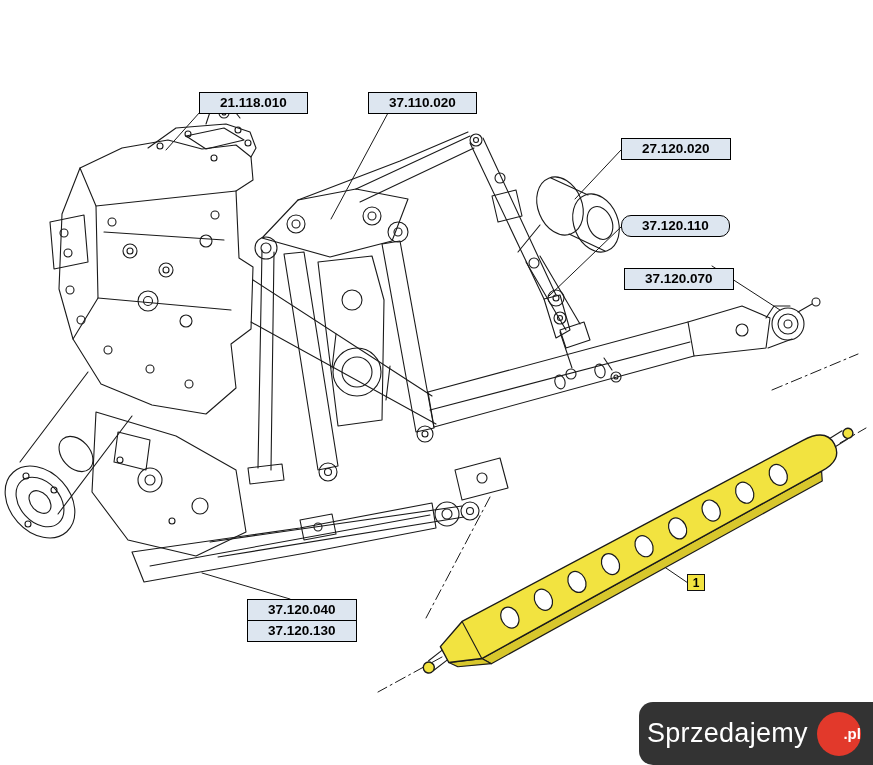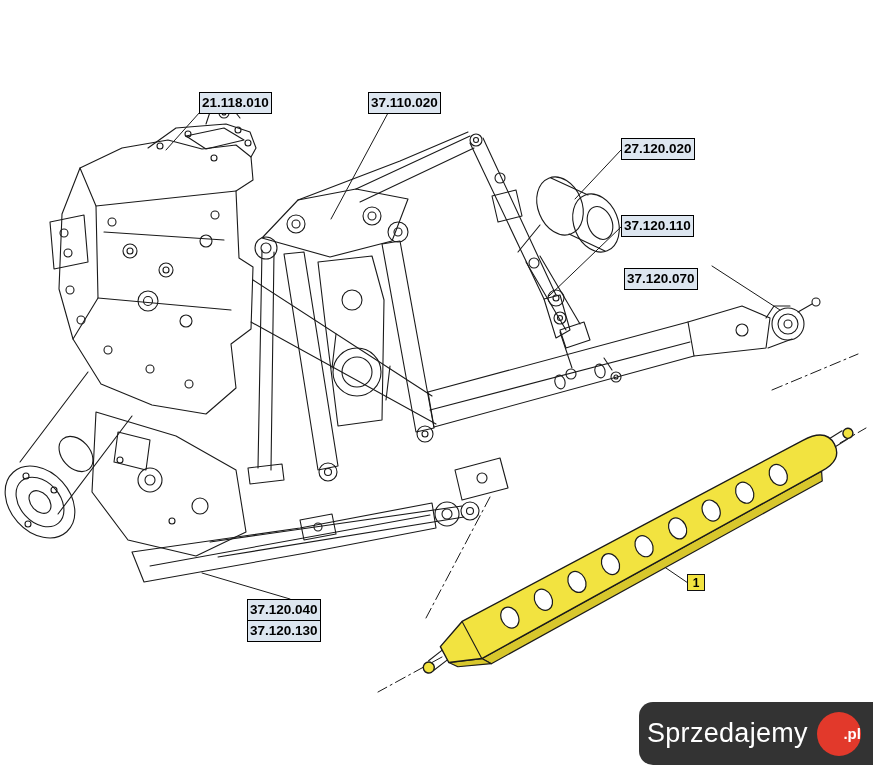--- a/index.html
+++ b/index.html
@@ -13,21 +13,21 @@
   }
   .art .leader{stroke-width:1;}
   .art .dash{stroke-dasharray:11 4 2 4;stroke-width:1;}
   .art .bar-face{fill:var(--highlight-fill,#f2e340);stroke-width:1.4;}
   .art .bar-side{fill:var(--highlight-side,#d8c72c);stroke-width:1.2;}
   .art .bar-hole{fill:#ffffff;stroke-width:1.2;}
 
   .callout{
     background:var(--callout-bg,#dde6f0);
     border:1.4px solid #000;
-    padding:1px 2px;
+    padding:1px 20px;
     font-size:13.5px;font-weight:700;color:#000;line-height:18px;
     white-space:nowrap;display:inline-block;
   }
   .callout.abs{position:absolute;}
   .callout-stack{position:absolute;display:flex;flex-direction:column;align-items:stretch;}
   .callout-stack .callout + .callout{margin-top:-1.4px;}
 
   .highlight-tag{
     position:absolute;left:687px;top:574px;
     background:var(--highlight-fill,#f2e340);
@@ -269,21 +269,21 @@
       <ellipse class="bar-hole" cx="152" cy="-2" rx="8.5" ry="11"></ellipse>
     </g>
   </svg>
 
   <div class="callout abs" style="left:199px;top:92px;">21.118.010</div>
 
   <div class="callout abs" style="left:368px;top:92px;">37.110.020</div>
 
   <div class="callout abs" style="left:621px;top:138px;">27.120.020</div>
 
-  <div class="callout abs" style="left:621px;top:215px;">37.120.110</div>
+  <div class="callout abs" style="left:621px;top:215px;border-radius:10px;">37.120.110</div>
 
   <div class="callout abs" style="left:624px;top:268px;">37.120.070</div>
 
   <div class="callout-stack" style="left:247px;top:599px;">
     <div class="callout">37.120.040</div>
     <div class="callout">37.120.130</div>
   </div>
 
   <div class="highlight-tag">1</div>
 

